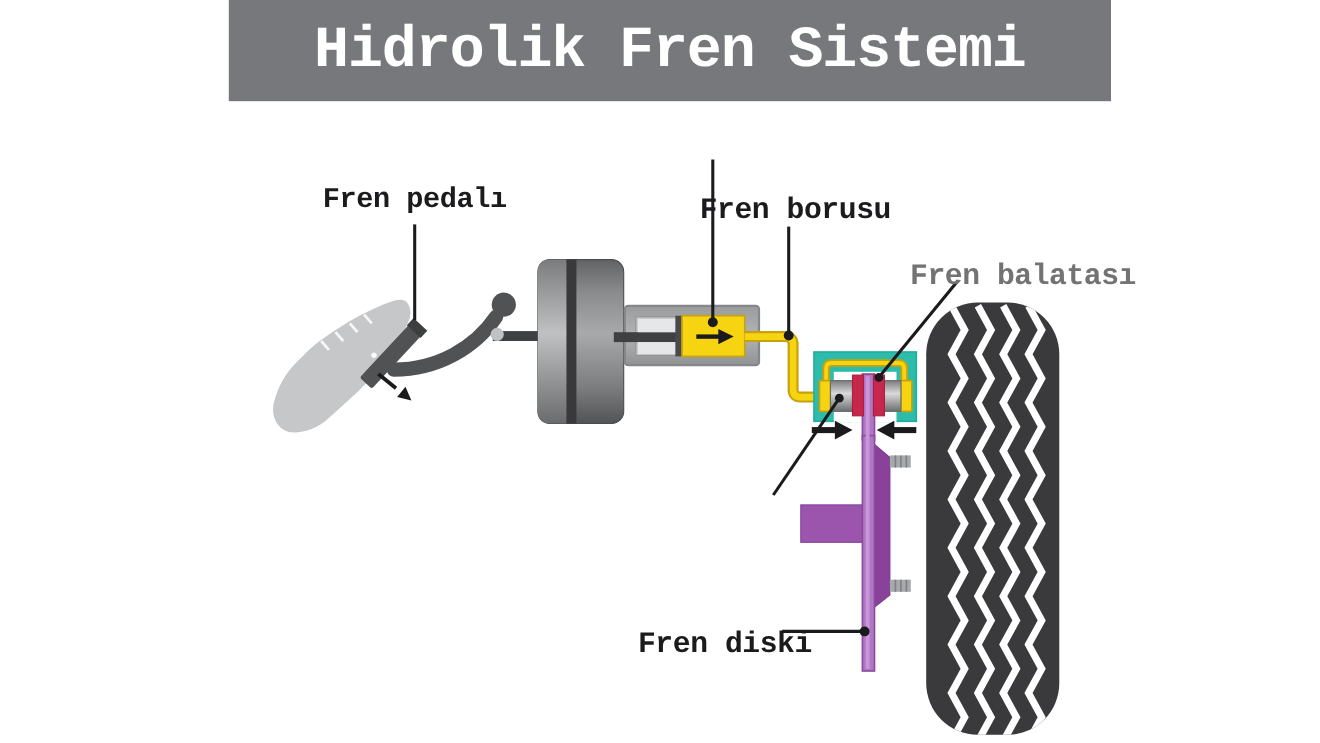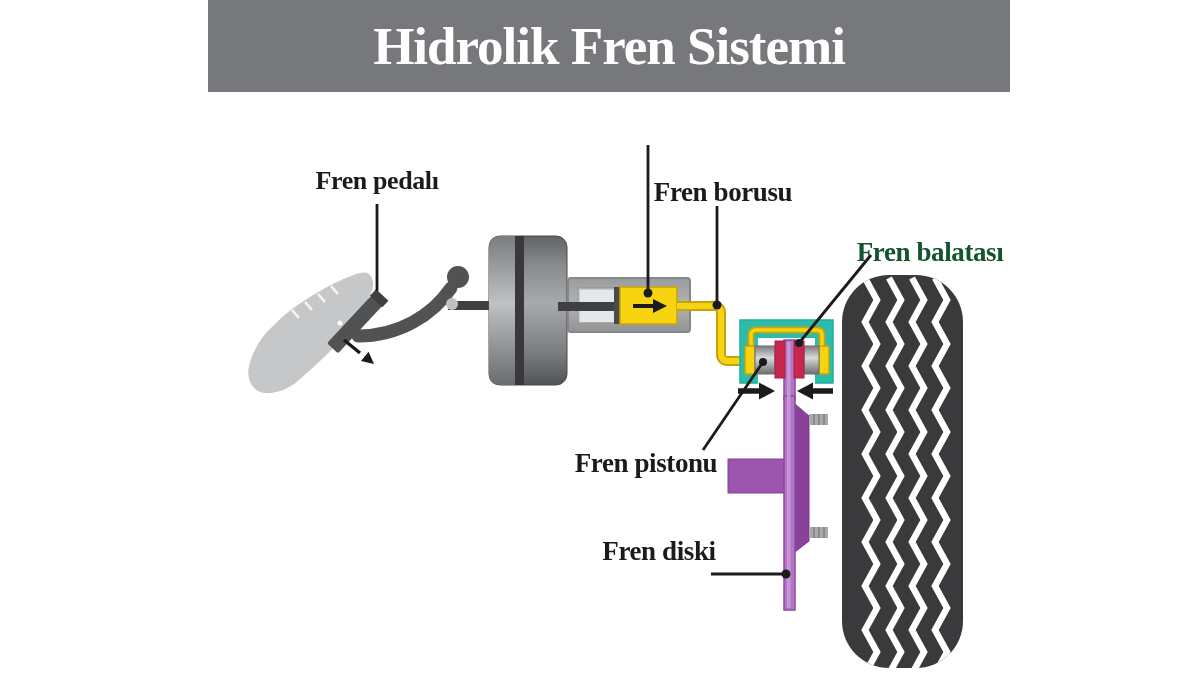--- a/index.html
+++ b/index.html
@@ -1,33 +1,33 @@
 <!DOCTYPE html>
 <html><head>
 <meta charset="utf-8">
 <style>
   html,body{margin:0;padding:0;background:#ffffff;}
   .stage{
     position:relative;width:1200px;height:675px;overflow:hidden;background:#ffffff;
-    font-family:Liberation Serif, serif;
+    font-family:Liberation Mono, monospace;
   }
   .title-bar{
     position:absolute;left:208px;top:0;width:802px;height:92px;
     background:#77787b;display:flex;align-items:center;justify-content:center;
   }
   .title-bar span{
     color:#ffffff;font-size:53px;font-weight:bold;letter-spacing:-1px;white-space:nowrap;
   }
   .label{
     position:absolute;font-weight:bold;color:#1b1b1d;white-space:nowrap;
     transform:translateX(-50%);letter-spacing:-0.4px;
   }
   .label--lg{font-size:26px;}
   .label--md{font-size:27px;}
-  .label--red{color:#14532d;}
+  .label--red{color:#737373;}
   svg{position:absolute;left:0;top:0;}
   #treads polyline{fill:none;stroke:#ffffff;stroke-width:6.5;stroke-linejoin:miter;}
   .ptr{stroke:#1b1b1d;stroke-width:2.8;fill:none;}
   .dot{fill:#1b1b1d;}
 </style>
 </head>
 <body>
 
 <div class="stage">
 
@@ -172,16 +172,15 @@
     </g>
   </svg>
 
   <div class="title-bar">
     <span>Hidrolik Fren Sistemi</span>
   </div>
 
   <div class="label label--lg" style="left:377px;top:166px;">Fren pedalı</div>
   <div class="label label--md" style="left:723px;top:177px;">Fren borusu</div>
   <div class="label label--md label--red" style="left:930px;top:237px;">Fren balatası</div>
-  <div class="label label--md" style="left:646px;top:448px;">Fren pistonu</div>
-  <div class="label label--md" style="left:659px;top:536px;">Fren diski</div>
+  <div class="label label--md" style="left:659px;top:572px;">Fren diski</div>
 
 </div>
 
 </body></html>

